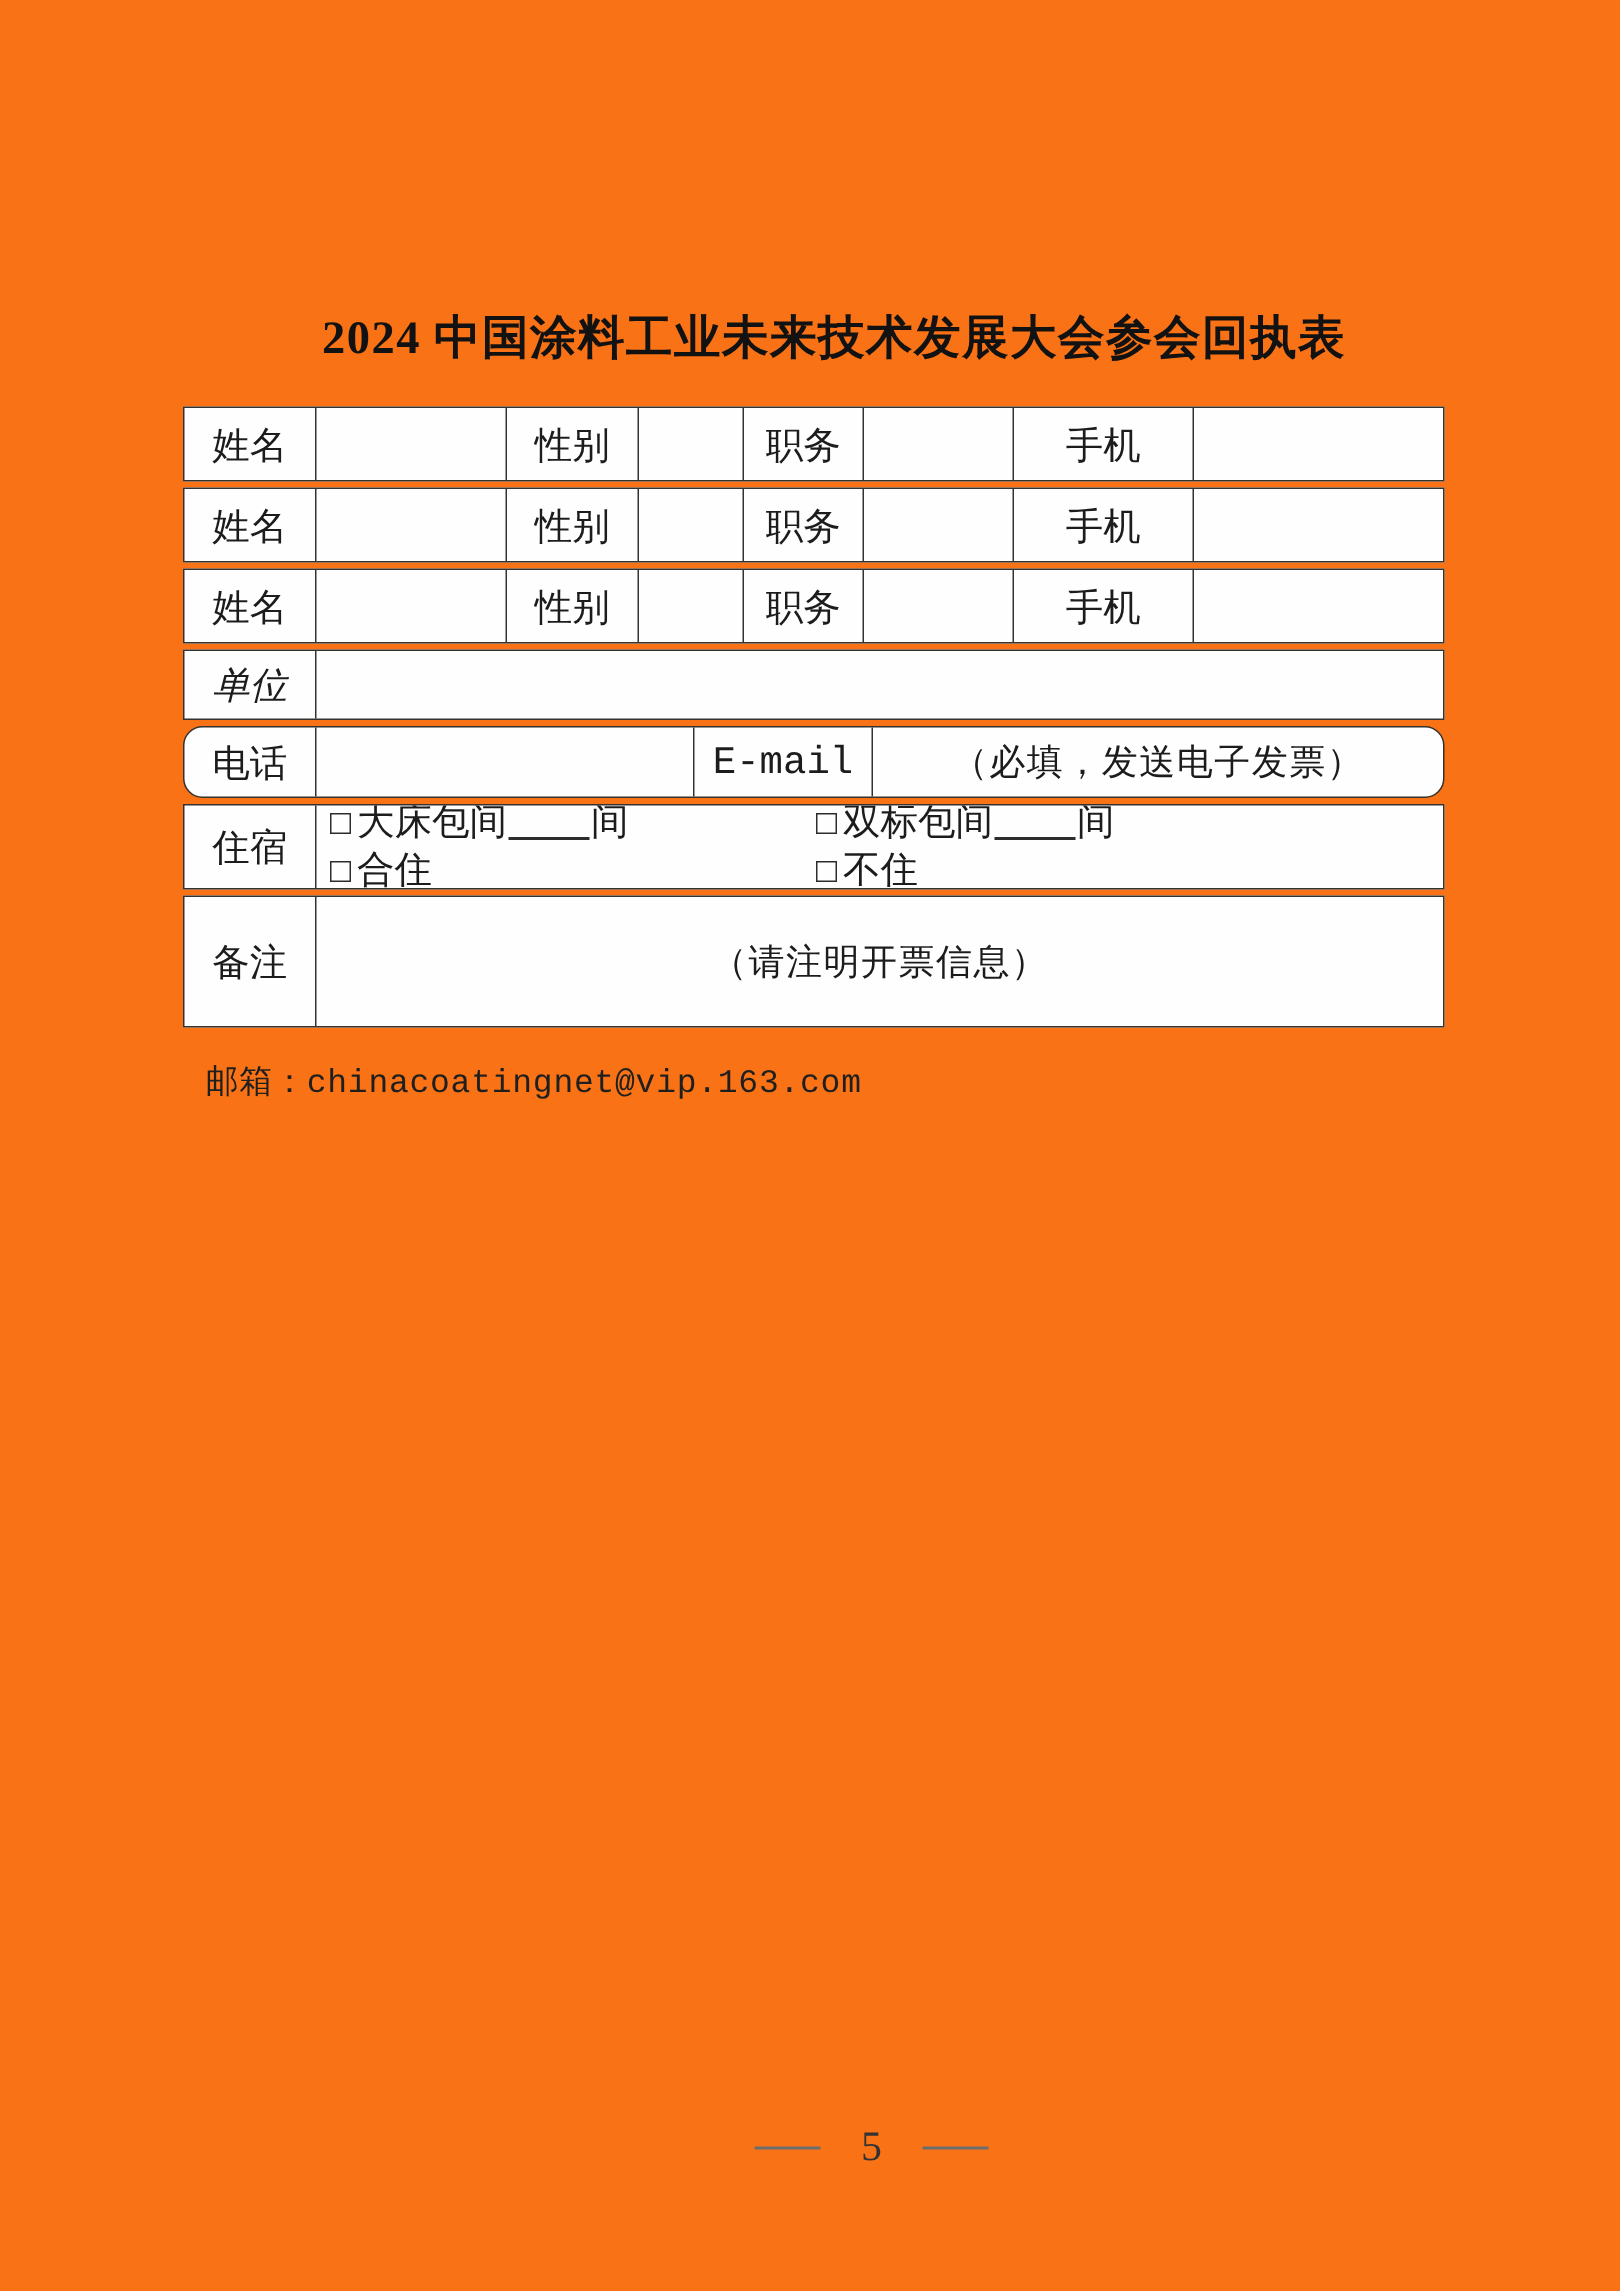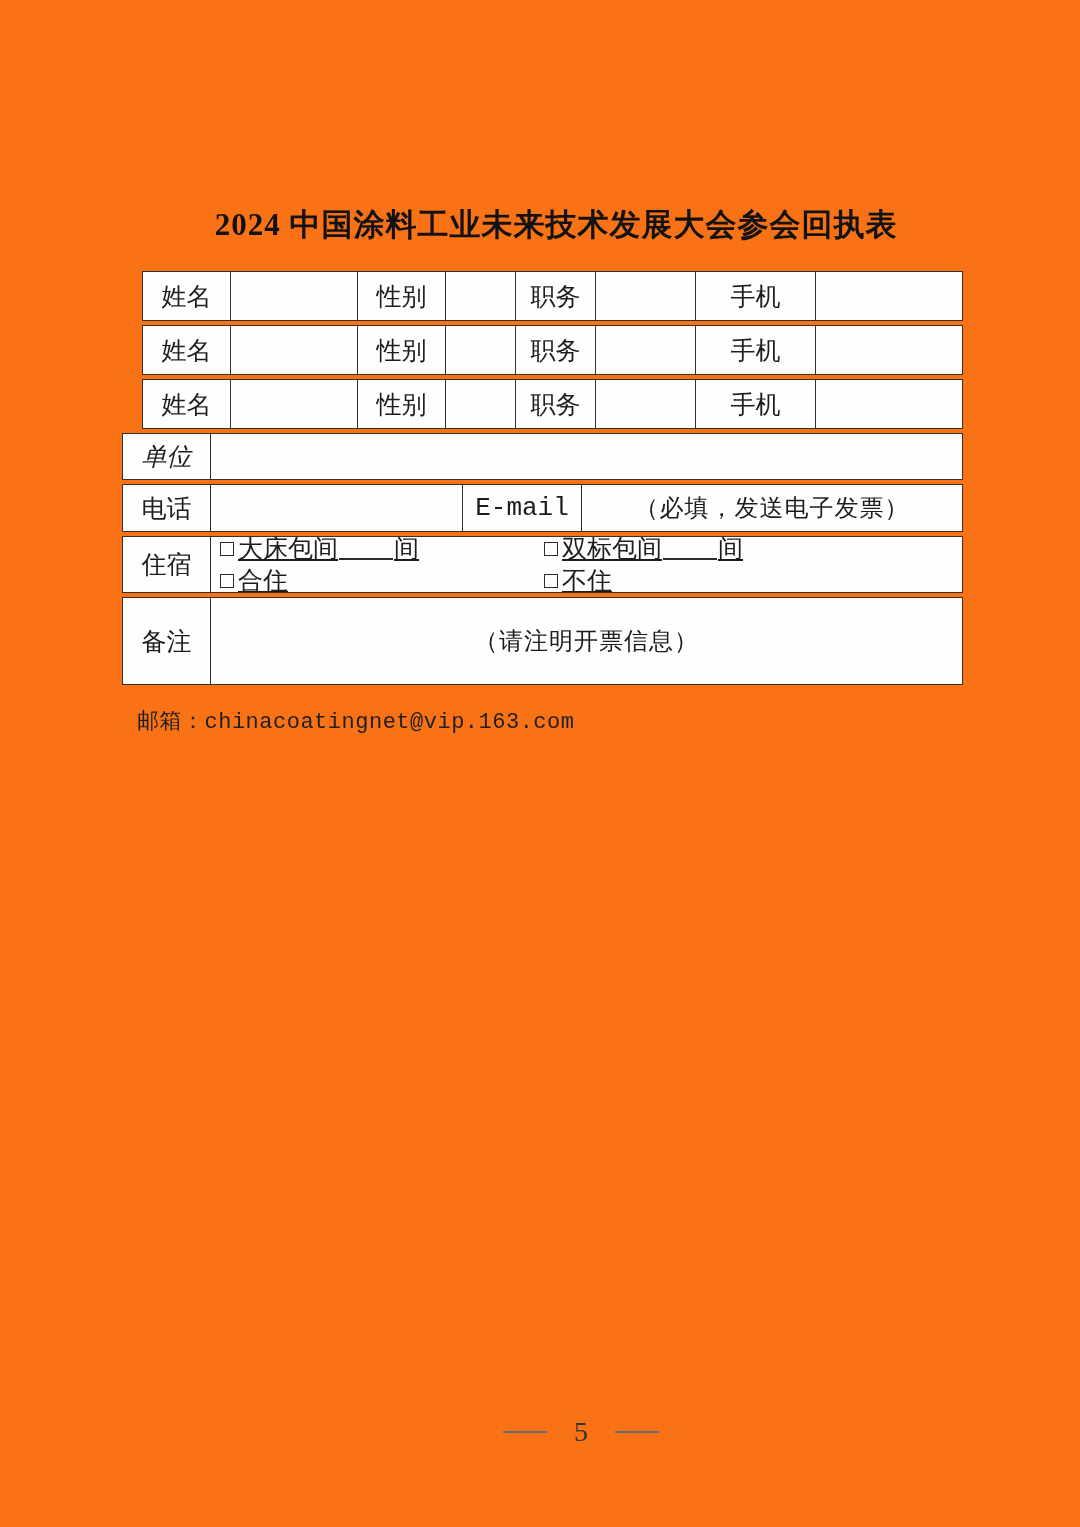--- a/index.html
+++ b/index.html
@@ -34,41 +34,40 @@
     background:#fefefe;
   }
   .cell{
     box-sizing:border-box;
     border-right:1.5px solid #33322f;
     display:flex;align-items:center;justify-content:center;
     font-size:25px;
     overflow:hidden;
   }
   .cell:last-child{border-right:none;}
-  .h-person{height:50px;margin-left:20px;}
+  .h-person{height:50px;}
   .h-unit{height:47px;font-style:italic;}
-  .h-phone{height:48px;}
+  .h-phone{height:48px;border-radius:13px;}
   .h-lodge{height:57px;}
   .h-remark{height:88px;}
   .w-label{flex:0 0 88px;}
   .w-nameval{flex:0 0 127px;}
   .w-genlabel{flex:0 0 88px;}
   .w-genval{flex:0 0 70px;}
   .w-duty{flex:0 0 80px;}
   .w-dutyval{flex:0 0 100px;}
   .w-mobile{flex:0 0 120px;}
   .w-flex{flex:1 1 auto;}
   .w-phoneval{flex:0 0 252px;}
   .w-email{flex:0 0 119px;}
   .email-label{font-size:26px;font-family:Liberation Mono, monospace;}
   .note-text{font-size:24px;letter-spacing:1px;}
   .lodge-content{
     flex-direction:column;align-items:flex-start;justify-content:center;
     padding-left:9px;
-    text-decoration:underline;
   }
   .lodge-line{display:flex;width:100%;line-height:32px;}
   .lodge-opt{display:flex;align-items:center;font-size:25px;}
   .lodge-col1{width:324px;}
   .cbx{
     display:inline-block;
     width:12px;height:12px;
     border:1.5px solid #2c2c2c;
     margin-right:4px;
     flex:0 0 auto;

